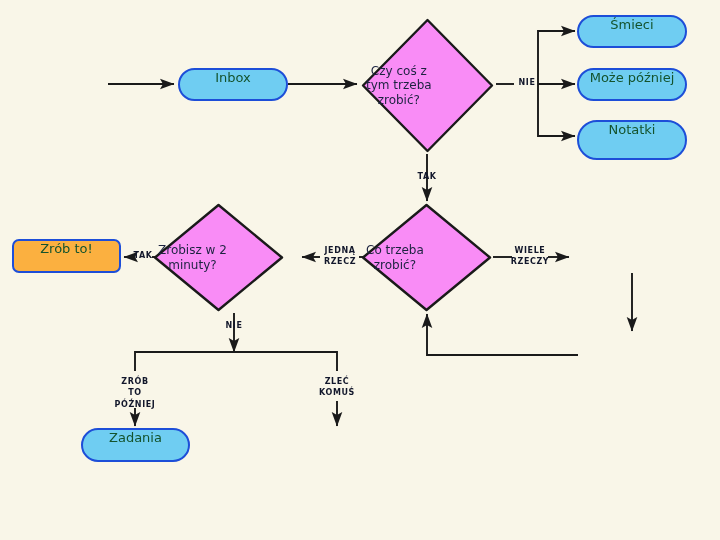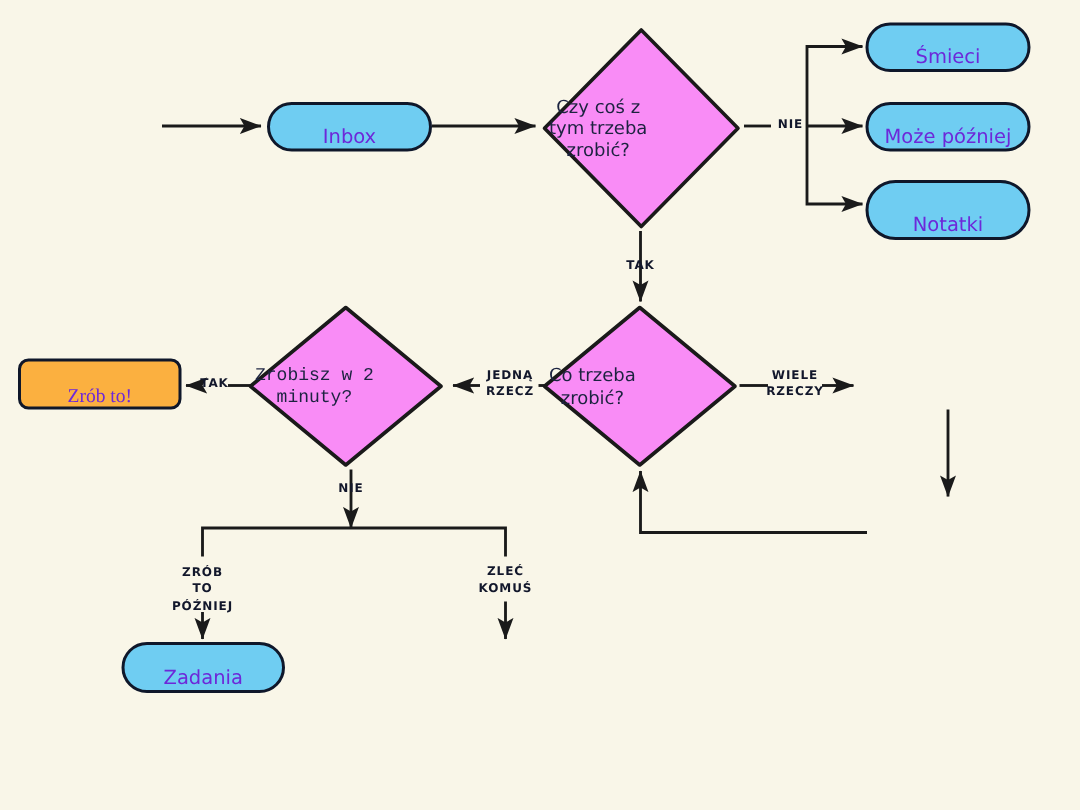--- a/index.html
+++ b/index.html
@@ -19,38 +19,37 @@
     position: absolute;
     left: 0;
     top: 0;
     width: 720px;
     height: 540px;
     pointer-events: none;
   }
   .node {
     position: absolute;
     box-sizing: border-box;
-    border: 2px solid #0f172a;
+    border: 2px solid #1d4ed8;
     display: flex;
-    align-items: flex-end;
+    align-items: flex-start;
     justify-content: center;
     text-align: center;
-    color: #6d28d9;
+    color: #14532d;
     line-height: 1.18;
   }
   .node-circle {
     border-radius: 50%;
     background: #fbb council;
   }
   .pill {
     border-radius: 999px;
   }
   .rect {
     border-radius: 7px;
-    font-family: Liberation Serif, serif;
   }
   .node-label {
     display: block;
     padding: 0 6px;
     white-space: pre-line;
   }
   .diamond-wrap {
     position: absolute;
   }
   .diamond-shape {
@@ -154,21 +153,21 @@
       <polygon points="66.5,3 130,55.5 66.5,108 3,55.5" fill="#f98cf6" stroke="#1a1a1a" stroke-width="2.4" stroke-linejoin="round"></polygon>
     </svg>
     <div class="diamond-text" style="font-size:12px;">
       <span class="node-label">Co trzeba
 zrobić?</span>
     </div>
   </div>
 
 
 
-  <div class="diamond-wrap" style="left:164px; top:202px; width:133px; height:111px;font-family:Liberation Mono, monospace;">
+  <div class="diamond-wrap" style="left:152px; top:202px; width:133px; height:111px;">
     <svg class="diamond-shape" viewBox="0 0 133 111">
       <polygon points="66.5,3 130,55.5 66.5,108 3,55.5" fill="#f98cf6" stroke="#1a1a1a" stroke-width="2.4" stroke-linejoin="round"></polygon>
     </svg>
     <div class="diamond-text" style="font-size:12px;">
       <span class="node-label">Zrobisz w 2
 minuty?</span>
     </div>
   </div>
 
   <div class="node rect" style="left:12px; top:239px; width:109px; height:34px; background:#fbb040; font-size:13px;">

